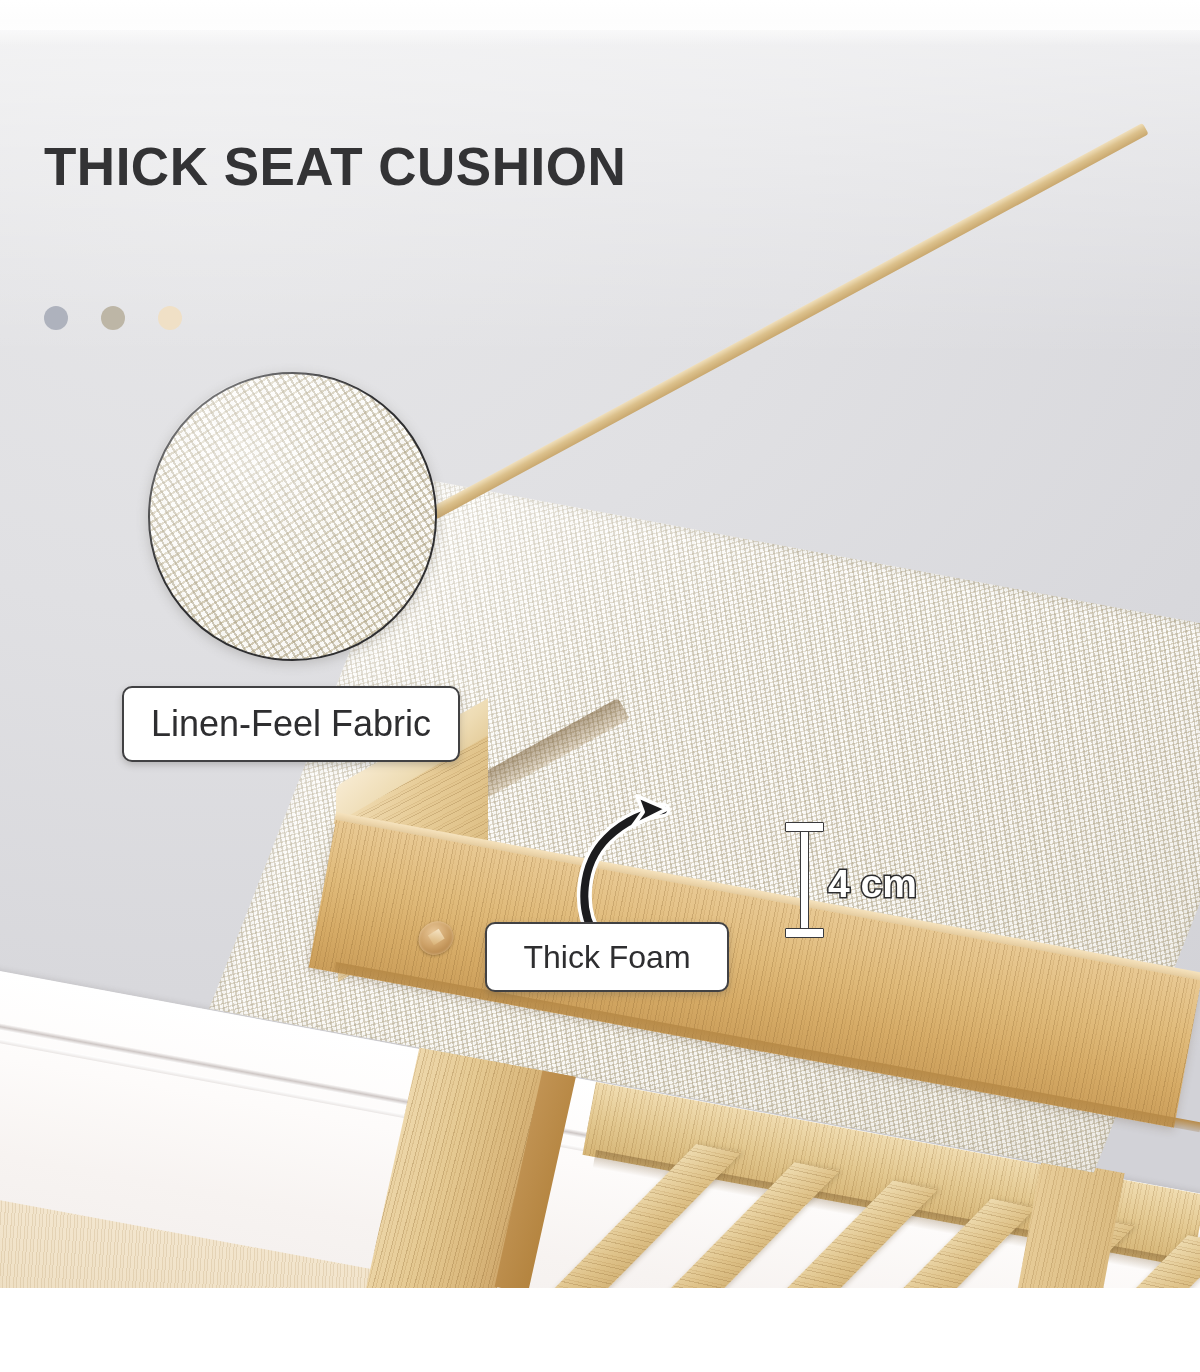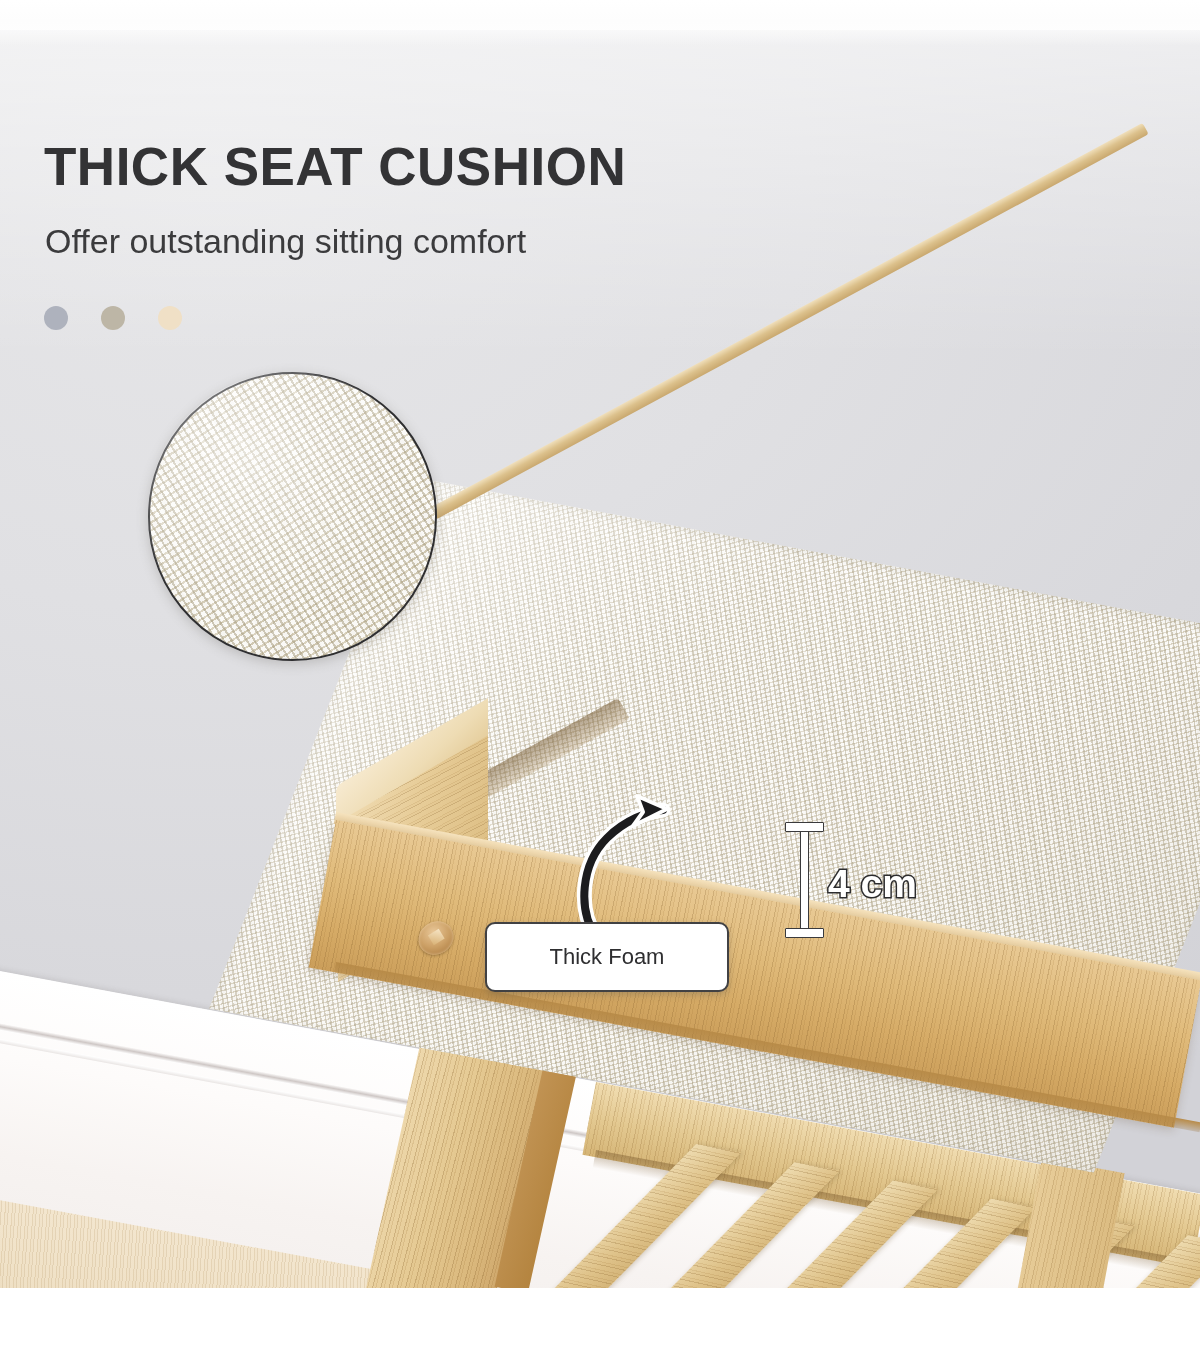--- a/index.html
+++ b/index.html
@@ -280,21 +280,21 @@
     position:absolute;
     background:#ffffff;
     border:2px solid #414143;
     border-radius:10px;
     color:#2e2e30;
     display:flex;align-items:center;justify-content:center;
     box-shadow:0 3px 7px rgba(90,86,80,.30);
     white-space:nowrap;
   }
   #callout-linen{left:122px;top:686px;width:334px;height:72px;font-size:36px;}
-  #callout-foam{left:485px;top:922px;width:240px;height:66px;font-size:22px;}
+  #callout-foam{left:485px;top:922px;width:240px;height:66px;font-size:32px;}
 
   
   .arrow-svg{position:absolute;left:555px;top:790px;width:130px;height:150px;}
 
   
   .dim{position:absolute;left:783px;top:820px;width:40px;height:120px;}
   .dim-bar{
     position:absolute;left:17px;top:8px;width:7px;height:104px;
     background:#ffffff;border-left:1.5px solid #3a3a3c;border-right:1.5px solid #3a3a3c;
   }
@@ -361,31 +361,31 @@
       <div class="rail-front-top"></div>
       <div class="rail-front"></div>
       <div class="rail-front-bottom"></div>
 
       <div class="screw"></div>
     </div>
 
   </div>
 
   <div class="headline">THICK SEAT CUSHION</div>
-  <div class="subhead">Offer outstanding sitting comfort</div>
 
   <div class="dots">
     <span class="dot" style="background:#aeb2bd"></span>
     <span class="dot" style="background:#bdb6a6"></span>
     <span class="dot" style="background:#f0e0c6"></span>
   </div>
 
   <div class="swatch"></div>
   <div class="swatch-sheen"></div>
 
+  <div class="callout" id="callout-linen">Linen-Feel Fabric</div>
 
   <svg class="arrow-svg" viewBox="0 0 130 150">
     <path d="M42 148 C 22 120, 26 74, 52 48 C 70 30, 92 22, 108 20" fill="none" stroke="#ffffff" stroke-width="15" stroke-linecap="round"></path>
     <path d="M42 148 C 22 120, 26 74, 52 48 C 70 30, 92 22, 108 20" fill="none" stroke="#1c1c1e" stroke-width="8" stroke-linecap="round"></path>
     <path d="M112 19 L 82 6 L 88 22 L 78 36 Z" fill="#1c1c1e" stroke="#ffffff" stroke-width="4" stroke-linejoin="round"></path>
   </svg>
 
   <div class="callout" id="callout-foam">Thick Foam</div>
 
   <div class="dim">

